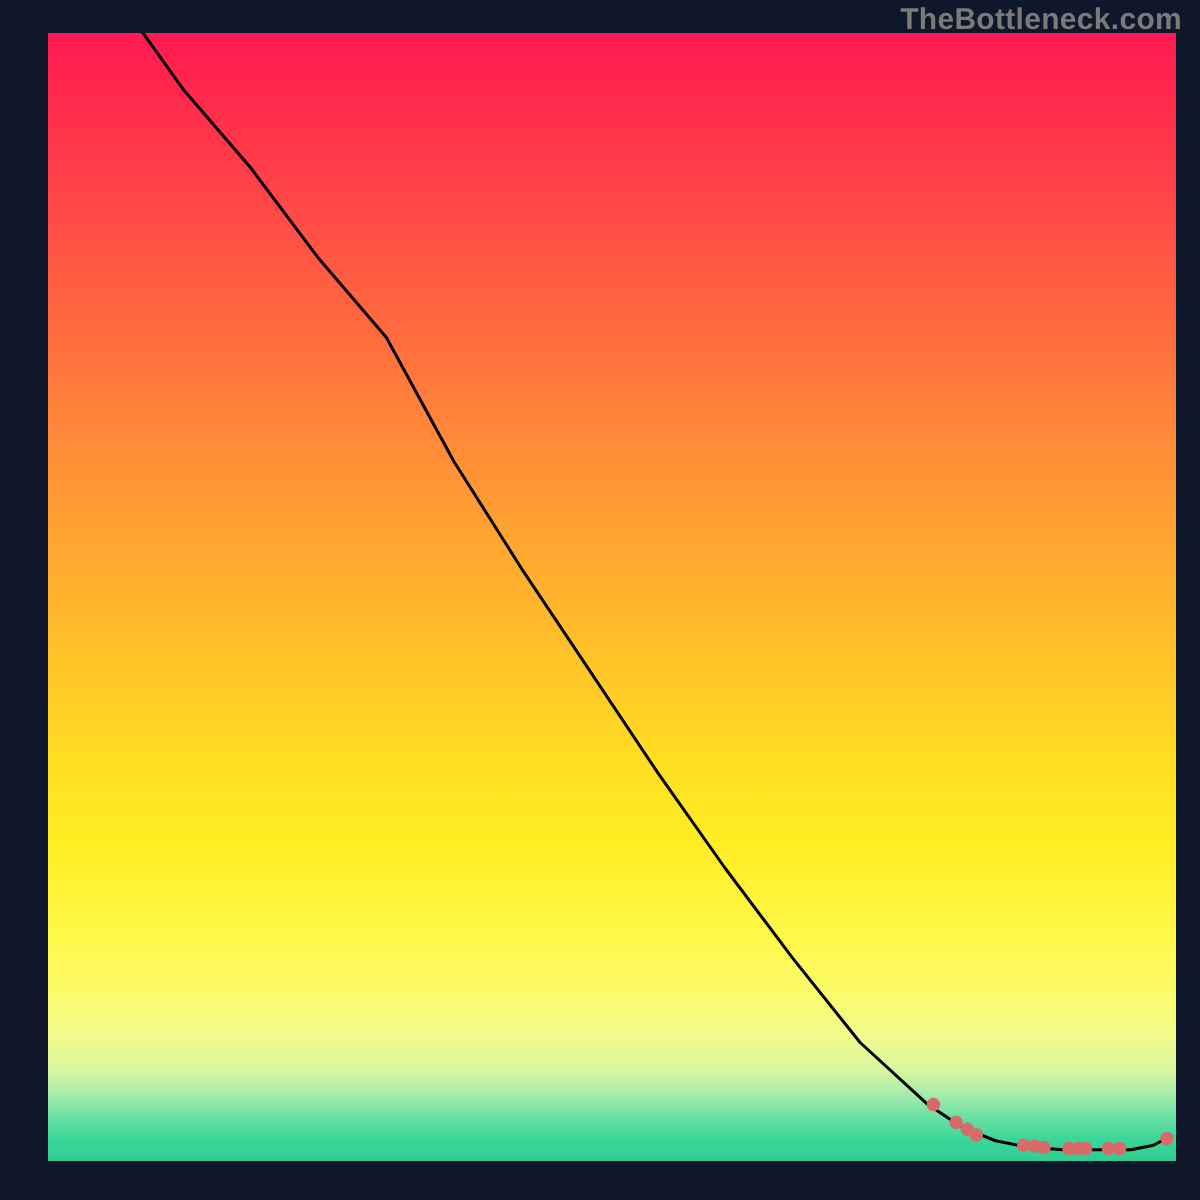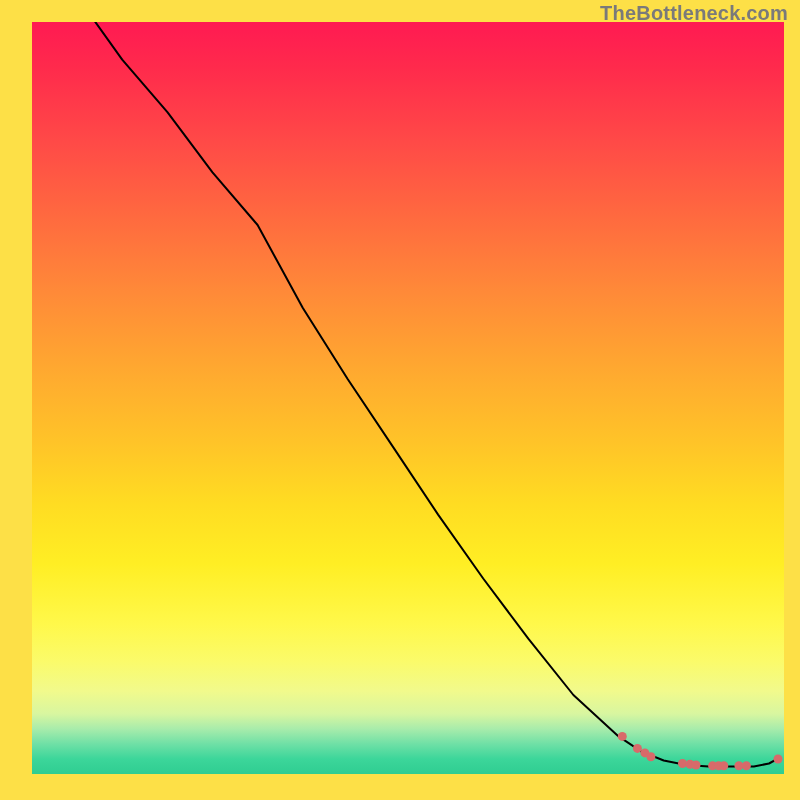--- a/index.html
+++ b/index.html
@@ -8,21 +8,21 @@
     width: 800px;
     height: 800px;
     background: #000;
     font-family: Arial, Helvetica, sans-serif;
     overflow: hidden;
   }
   .frame {
     position: relative;
     width: 800px;
     height: 800px;
-    background: #fde047;
+    background: #0f172a;
   }
   .watermark {
     position: absolute;
     top: 2px;
     right: 12px;
     color: #7a7a7a;
     font-size: 20px;
     font-weight: 700;
     letter-spacing: 0.2px;
     z-index: 50;

